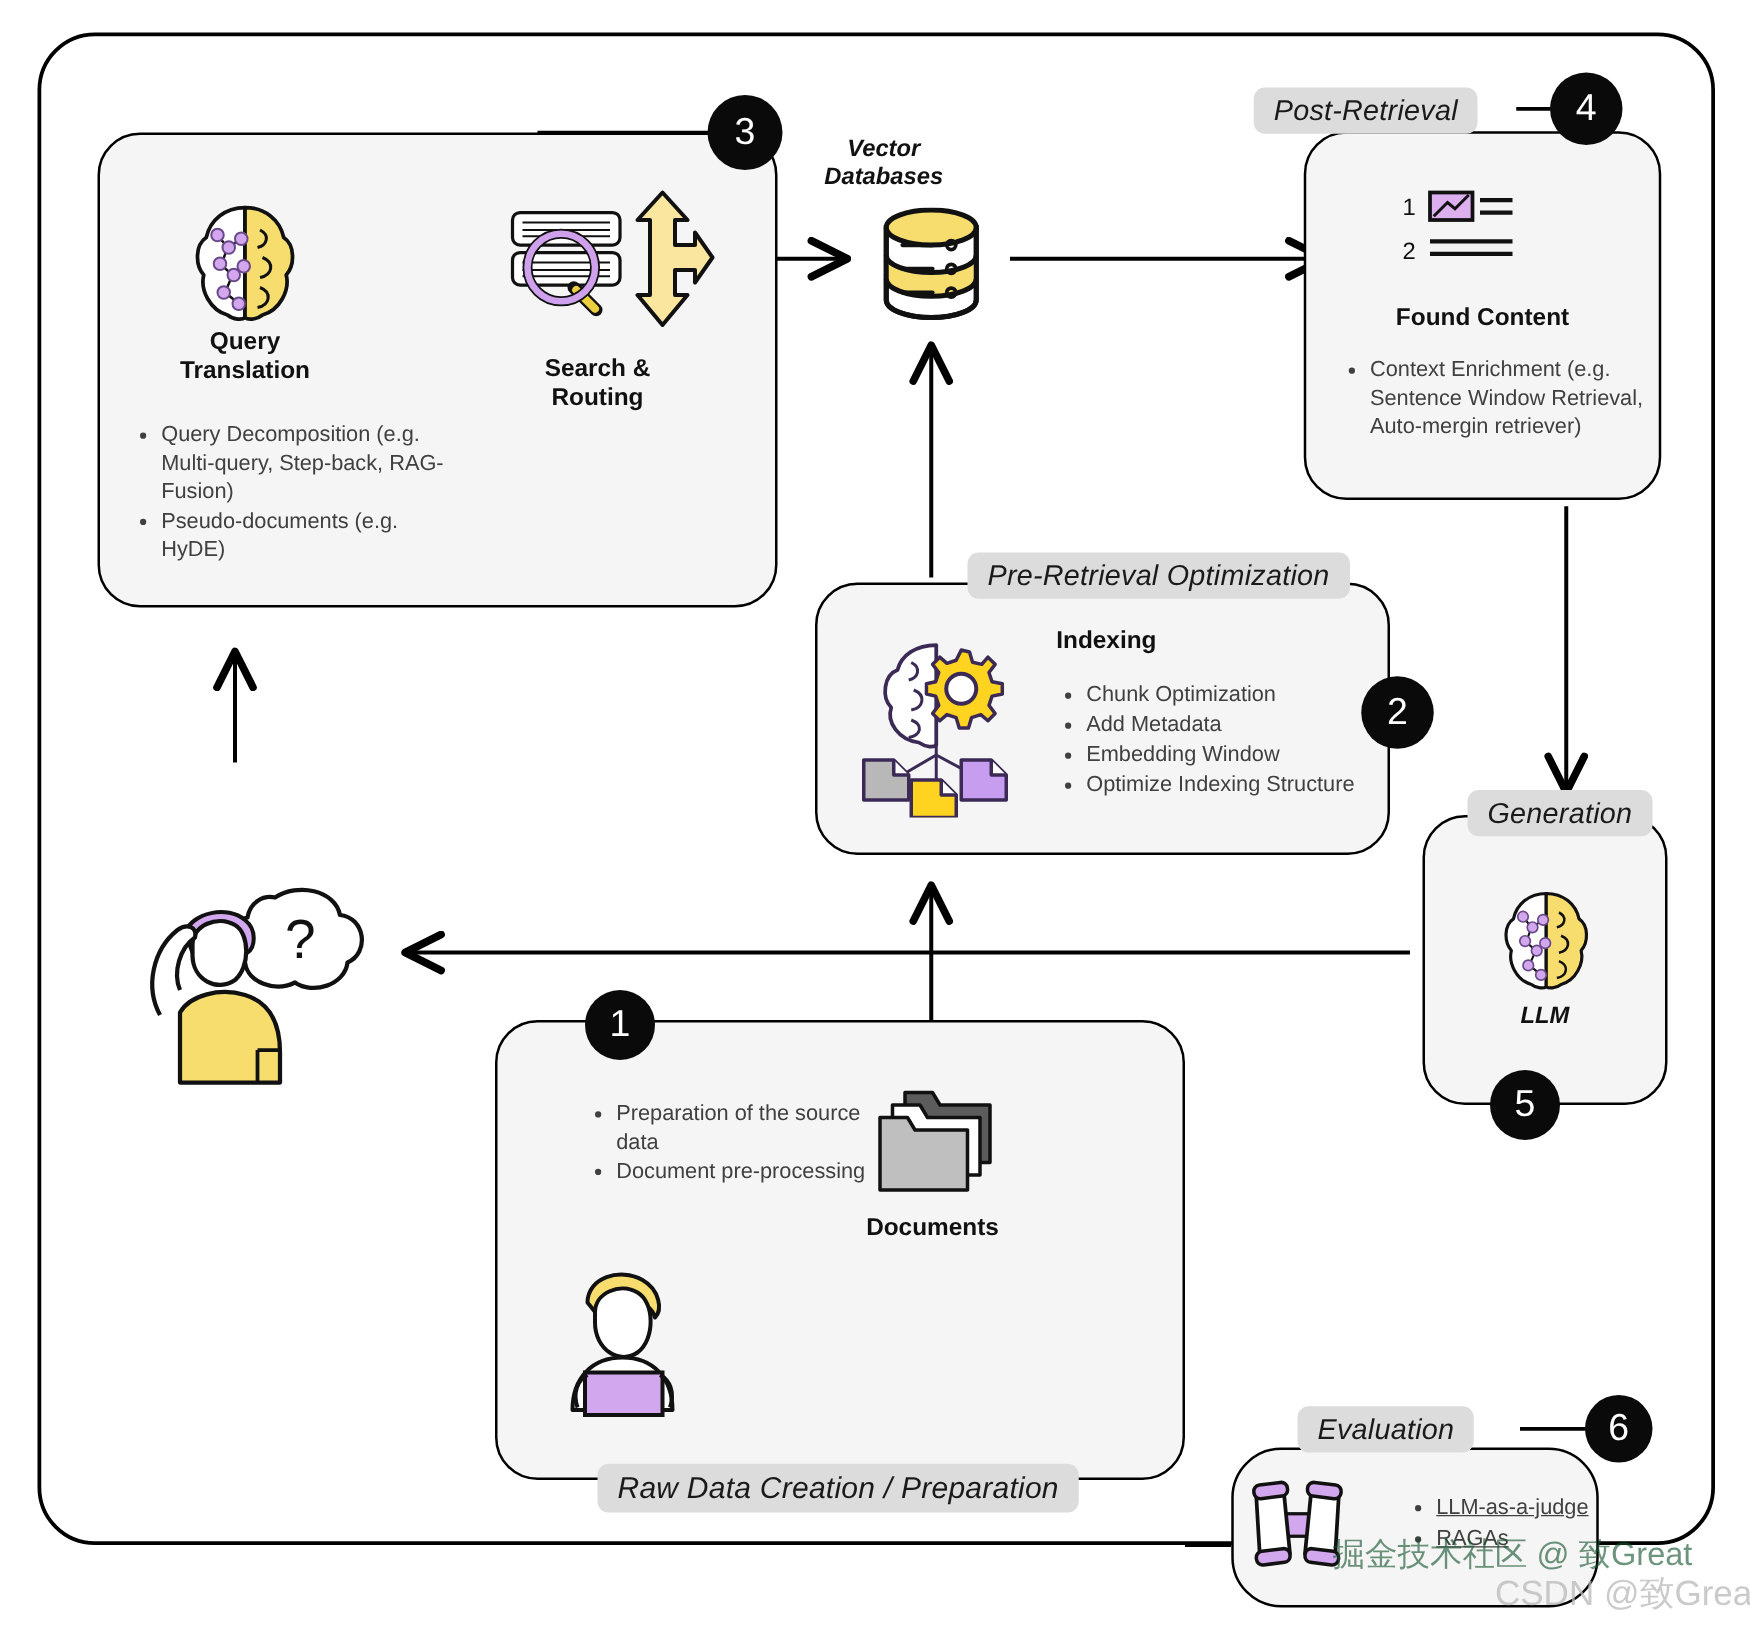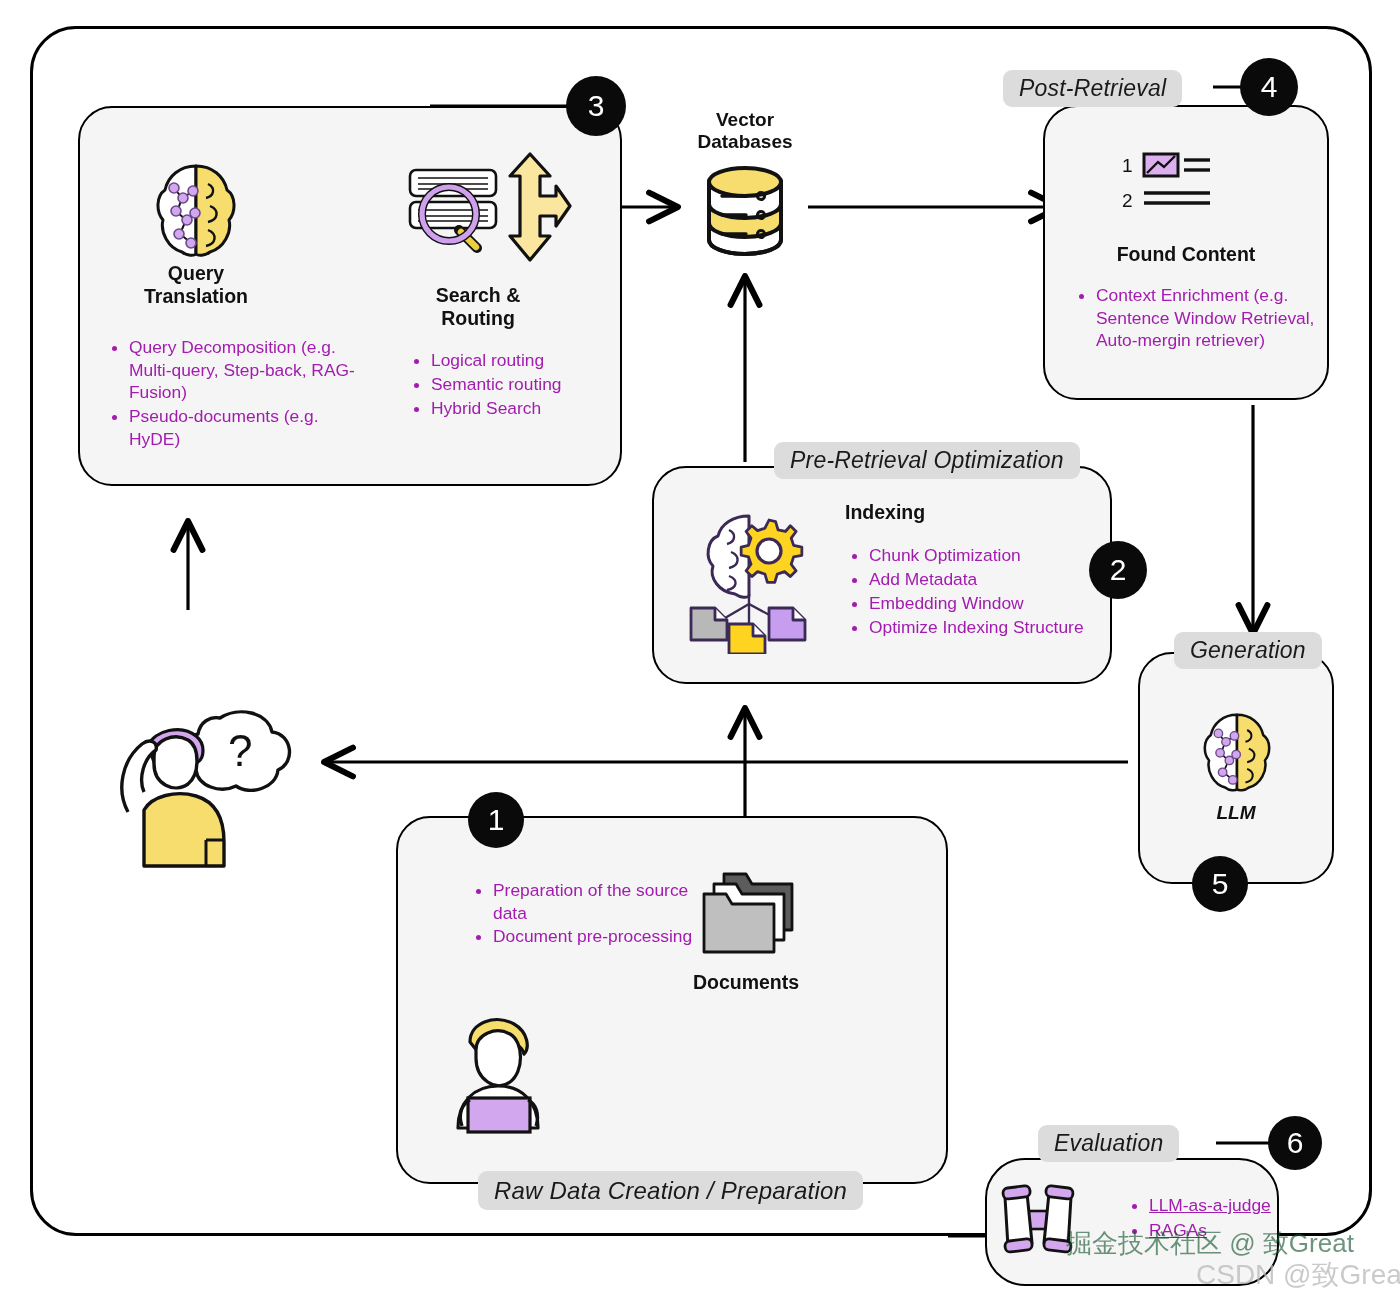--- a/index.html
+++ b/index.html
@@ -19,21 +19,21 @@
     font-style:italic;font-weight:400;color:#1a1a1a;
     display:flex;align-items:center;justify-content:center;
     padding:0 16px;white-space:nowrap;letter-spacing:.2px;
   }
   .badge{
     position:absolute;background:#0a0a0a;color:#fff;border-radius:50%;
     display:flex;align-items:center;justify-content:center;
     font-size:30px;font-weight:400;line-height:1;
   }
   .ttl{position:absolute;font-weight:bold;text-align:center;line-height:1.18;color:#111;}
-  ul.bl{position:absolute;margin:0;padding:0 0 0 21px;list-style:disc;line-height:1.30;color:#a21caf;}
+  ul.bl{position:absolute;margin:0;padding:0 0 0 21px;list-style:disc;line-height:1.30;color:#404040;}
   ul.bl li{margin:0 0 1px 0;padding:0;}
   .svgl{position:absolute;left:0;top:0;width:1400px;height:1313px;pointer-events:none;}
   .ico{position:absolute;}
   .wm{position:absolute;white-space:nowrap;font-weight:400;}
   .wm1{color:#14532d;opacity:.62;}
   .wm2{color:#b9b9b9;opacity:.75;}
 </style>
 </head>
 <body>
 
@@ -133,27 +133,22 @@
       <circle cx="45" cy="66" r="27" fill="none" stroke="#cfa0ec" stroke-width="5.2"></circle>
       <path d="M126,4 L150,30 L138,30 L138,48 L158,48 L158,36 L182,60" fill="none"></path>
       <path d="M126,6 L146,28 L136,28 L136,48 L152,48 L152,38 L166,58 L152,78 L152,68
                L136,68 L136,88 L146,88 L126,112 L106,88 L116,88 L116,28 L106,28 Z" fill="#fae69f" stroke="#111" stroke-width="3.2" stroke-linejoin="round"></path>
     </svg>
   </div>
   <div class="ttl" style="left:392px;top:284px;width:172px;font-size:19.5px;">
     <div>Search &amp;</div>
     <div>Routing</div>
   </div>
-  <ul class="bl" style="left:410px;top:349px;width:200px;font-size:17.4px;line-height:1.32;">
-    <li>Logical routing</li>
-    <li>Semantic routing</li>
-    <li>Hybrid Search</li>
-  </ul>
-
-  <div class="ttl" style="left:655px;top:109px;width:180px;font-size:19px;">
+
+  <div class="ttl" style="left:617px;top:109px;width:180px;font-size:19px;font-style:italic;">
     <div>Vector</div>
     <div>Databases</div>
   </div>
   <div class="ico" style="left:703px;top:166px;">
     <svg width="84" height="90" viewBox="0 0 84 90">
       <path d="M6,16 L6,74 a36,14 0 0 0 72,0 L78,16 Z" fill="#fff" stroke="#111" stroke-width="4"></path>
       <path d="M6,40 L6,58 a36,14 0 0 0 72,0 L78,40 a36,14 0 0 1 -72,0 Z" fill="#f7dd6e" stroke="none"></path>
       <ellipse cx="42" cy="16" rx="36" ry="14" fill="#f7dd6e" stroke="#111" stroke-width="4"></ellipse>
       <g stroke="#111" stroke-width="4" fill="none">
         <path d="M6,16 L6,74 a36,14 0 0 0 72,0 L78,16"></path>

